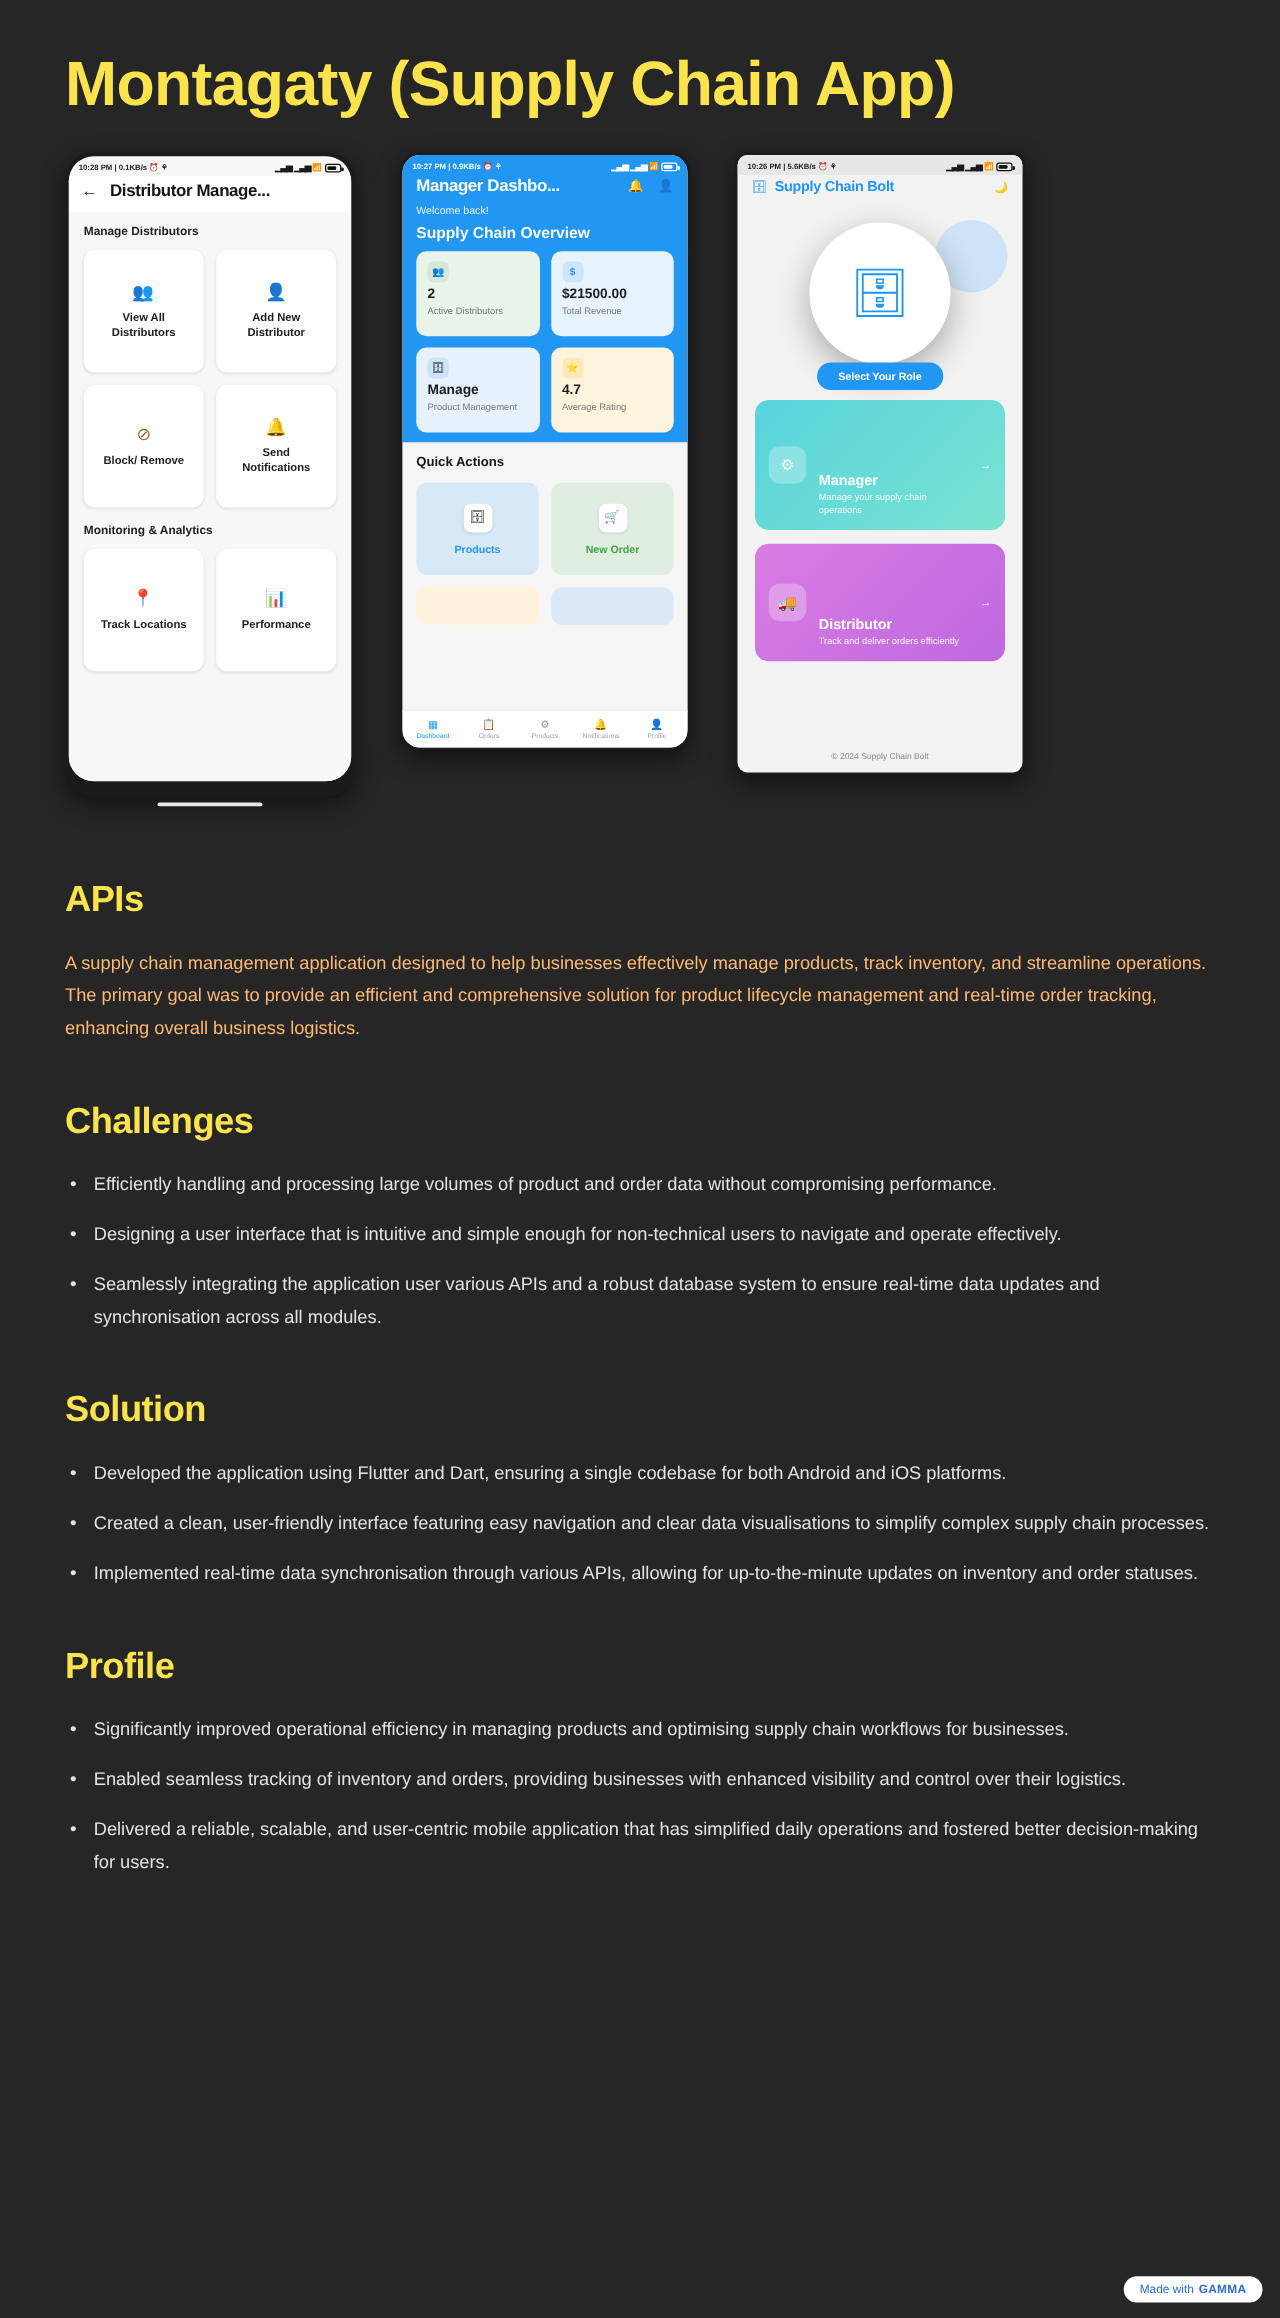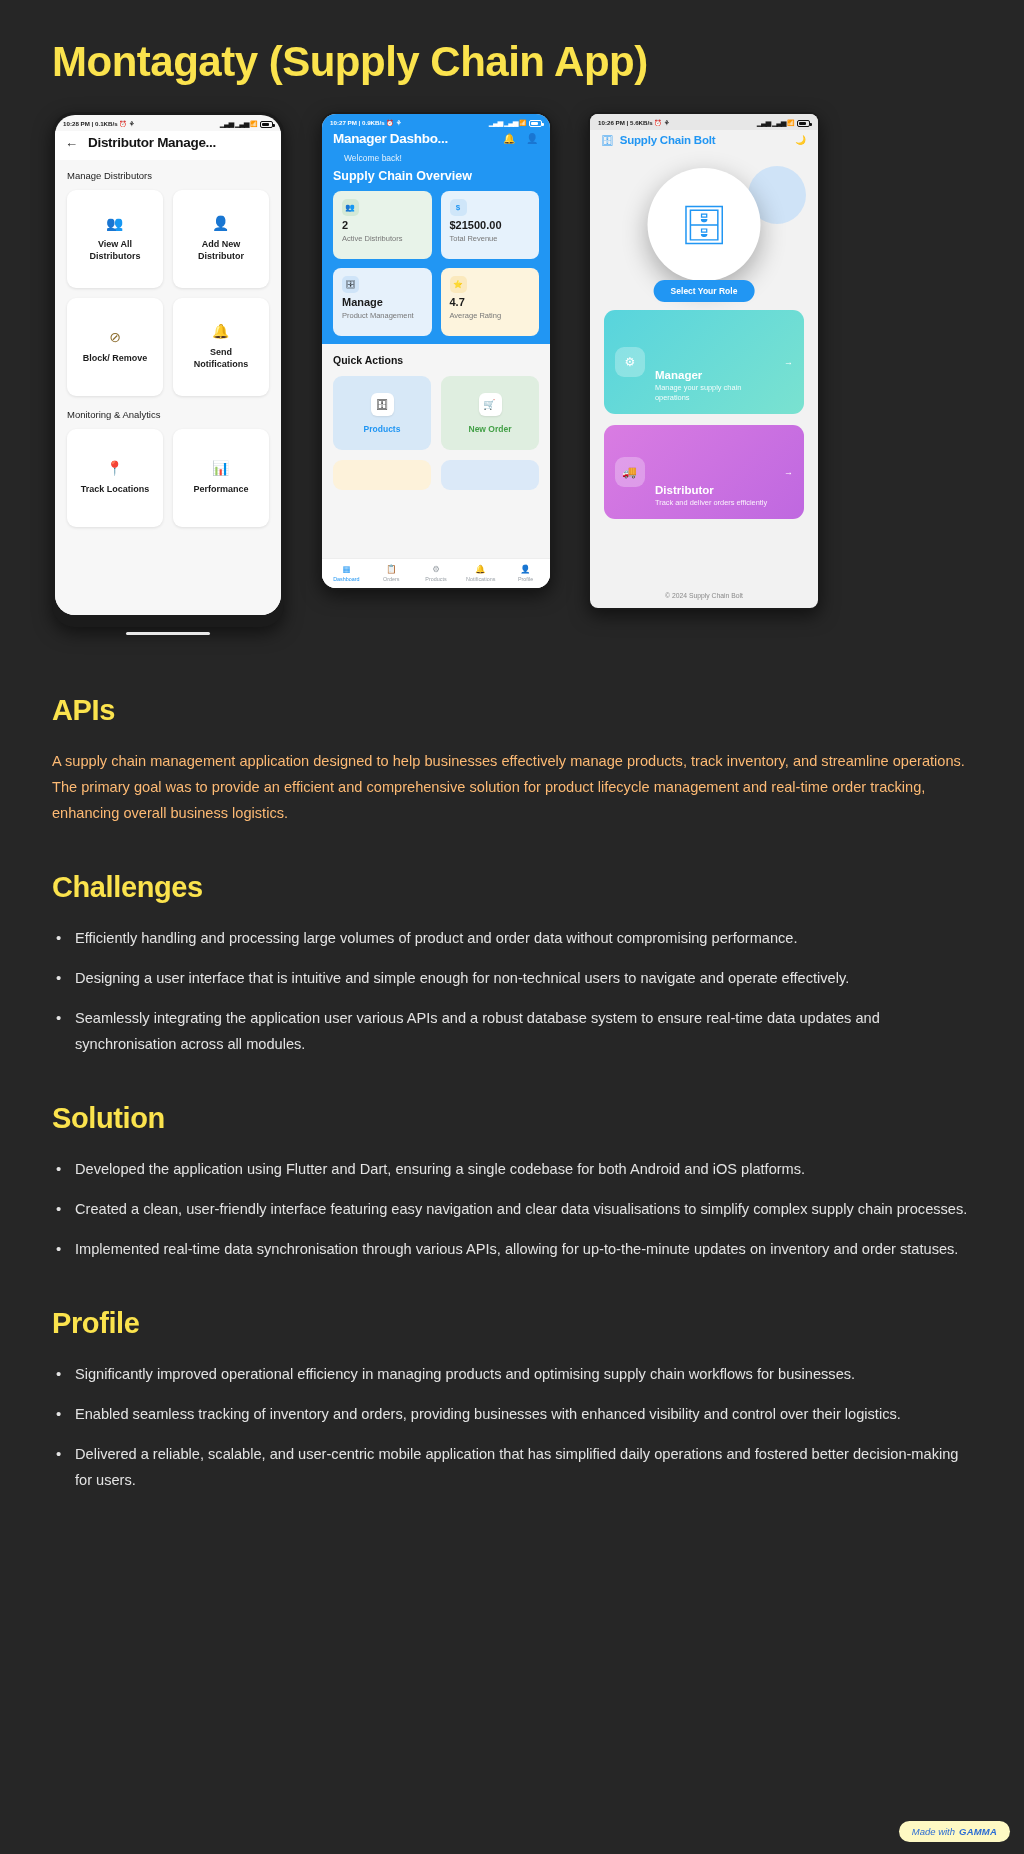--- a/index.html
+++ b/index.html
@@ -9,21 +9,21 @@
     font-family: "Liberation Sans", sans-serif;
     -webkit-font-smoothing: antialiased;
   }
   body { position: relative; min-height: 1854px; overflow-x: hidden; }
 
   .page { width: 1024px; padding: 0 52px; position: relative; }
 
   
   .deck-title {
     color: #FBE34D;
-    font-size: 42px;
+    font-size: 50px;
     font-weight: 700;
     letter-spacing: -0.5px;
     padding-top: 38px;
     padding-bottom: 18px;
   }
 
   
   .phones {
     display: flex;
     gap: 36px;
@@ -68,21 +68,21 @@
   .sb-batt i { position:absolute; left:1px; top:1px; bottom:1px; width:7px; background:#111; display:block; border-radius:1px;}
 
   .p1-appbar {
     display: flex; align-items: center; gap: 10px;
     padding: 4px 10px 10px 10px; background: #ffffff;
   }
   .p1-back { font-size: 13px; color: #222; line-height: 1; }
   .p1-title { font-size: 13.5px; font-weight: 700; color: #141414; letter-spacing: -.3px; }
 
   .p1-body { padding: 10px 12px; background: #f7f7f7; flex: 1; }
-  .p1-section { font-size: 9.5px; font-weight: 400; color: #1c1c1c; margin-bottom: 9px; }
+  .p1-section { font-size: 9.5px; font-weight: 700; color: #1c1c1c; margin-bottom: 9px; }
   .p1-grid { display: grid; grid-template-columns: 1fr 1fr; gap: 10px; margin-bottom: 13px; }
   .p1-card {
     background: #fff; border-radius: 9px; height: 98px;
     display: flex; flex-direction: column; align-items: center; justify-content: center;
     gap: 9px; box-shadow: 0 1px 3px rgba(0,0,0,.10);
   }
   .p1-card .ic { font-size: 14px; line-height: 1; }
   .p1-card .lbl {
     font-size: 9px; font-weight: 700; color: #1c1c1c;
     text-align: center; line-height: 1.25; width: 72px;
@@ -104,21 +104,21 @@
   }
   .p2-hero { background: #2196F3; padding: 0 0 8px 0; }
   .p2-hero .statusbar { color: #fff; }
   .p2-hero .sb-batt { border-color:#fff; } .p2-hero .sb-batt:after{background:#fff;} .p2-hero .sb-batt i{background:#fff;}
   .p2-appbar {
     display: flex; align-items: center; justify-content: space-between;
     padding: 1px 11px 7px 11px;
   }
   .p2-apptitle { font-size: 13.5px; font-weight: 700; color: #fff; letter-spacing: -.3px; }
   .p2-appicons { display: flex; gap: 11px; font-size: 10px; color: #fff; }
-  .p2-welcome { font-size: 8.5px; color: #e3f1fd; padding: 0 11px 6px 22px; }
+  .p2-welcome { font-size: 8.5px; color: #e3f1fd; padding: 0 11px 6px 11px; }
   .p2-overview { font-size: 12.5px; font-weight: 700; color: #fff; padding: 0 11px 8px 11px; }
   .p2-stats { display: grid; grid-template-columns: 1fr 1fr; gap: 9px; padding: 0 11px; }
   .p2-stat {
     border-radius: 8px; height: 68px; padding: 8px 9px;
     display: flex; flex-direction: column; gap: 3px; overflow: hidden;
   }
   .p2-stat .sic {
     width: 17px; height: 17px; border-radius: 5px;
     display: flex; align-items: center; justify-content: center; font-size: 8px;
   }
@@ -214,23 +214,23 @@
     position: relative; padding-left: 23px; margin-bottom: 14px;
   }
   ul.bullets li:before {
     content: "•"; position: absolute; left: 4px; top: -1px;
     color: #e3e3e3; font-size: 15px;
   }
 
   
   .gamma-badge {
     position: absolute; right: 14px; bottom: 12px;
-    background: #fef9c3; border-radius: 13px;
+    background: #ffffff; border-radius: 13px;
     padding: 5px 13px; display: flex; align-items: flex-end; gap: 4px;
-    font-size: 9.5px; color: #2b6cd4; font-style: italic;
+    font-size: 9.5px; color: #2b6cd4;
   }
   .gamma-badge b { font-weight: 800; letter-spacing: .2px; }
 </style>
 </head>
 <body>
 
 <div class="page">
 
   <h1 class="deck-title">Montagaty (Supply Chain App)</h1>
 

